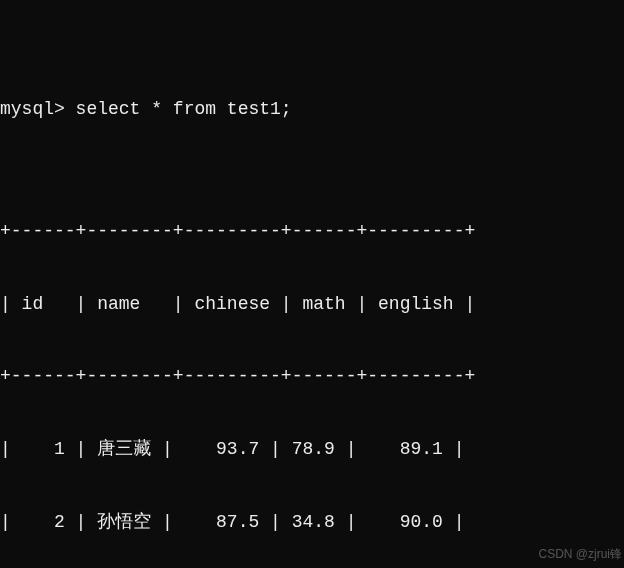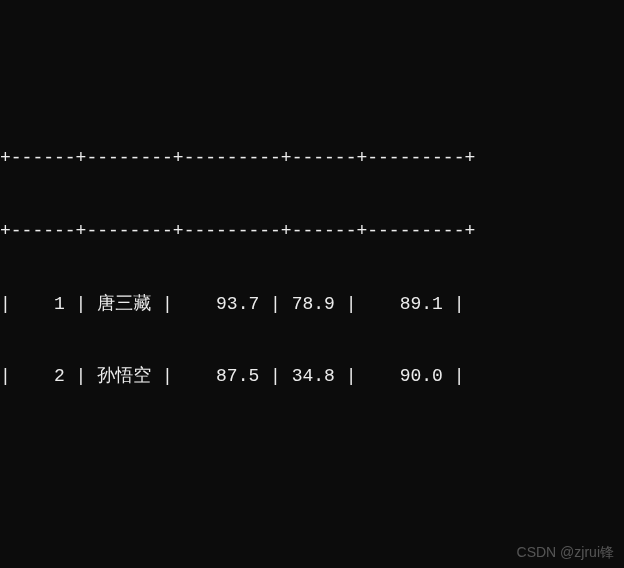--- a/index.html
+++ b/index.html
@@ -17,36 +17,38 @@
   }
   .terminal {
     padding: 0;
     white-space: pre;
   }
   .line { white-space: pre; }
   .prompt { display:inline-block; }
   .cmd { display:inline-block; }
   .watermark {
     position: absolute;
-    right: 10px;
+    right: 2px;
     bottom: 6px;
-    font-size: 14px;
+    font-size: 12px;
     color: rgba(220,220,220,0.35);
     font-family: sans-serif;
   }
 </style>
 </head>
 <body>
 
 <div class="terminal">
 
   
+  <div class="line"><span class="prompt">mysql&gt;</span><span class="cmd"> select * from test1;</span></div>
 
   
   <div class="line">+------+--------+---------+------+---------+</div>
+  <div class="line">| id   | name   | chinese | math | english |</div>
   <div class="line">+------+--------+---------+------+---------+</div>
   <div class="line">|    1 | 唐三藏 |    93.7 | 78.9 |    89.1 |</div>
   <div class="line">|    2 | 孙悟空 |    87.5 | 34.8 |    90.0 |</div>
   
   
   
   
   
   
 

